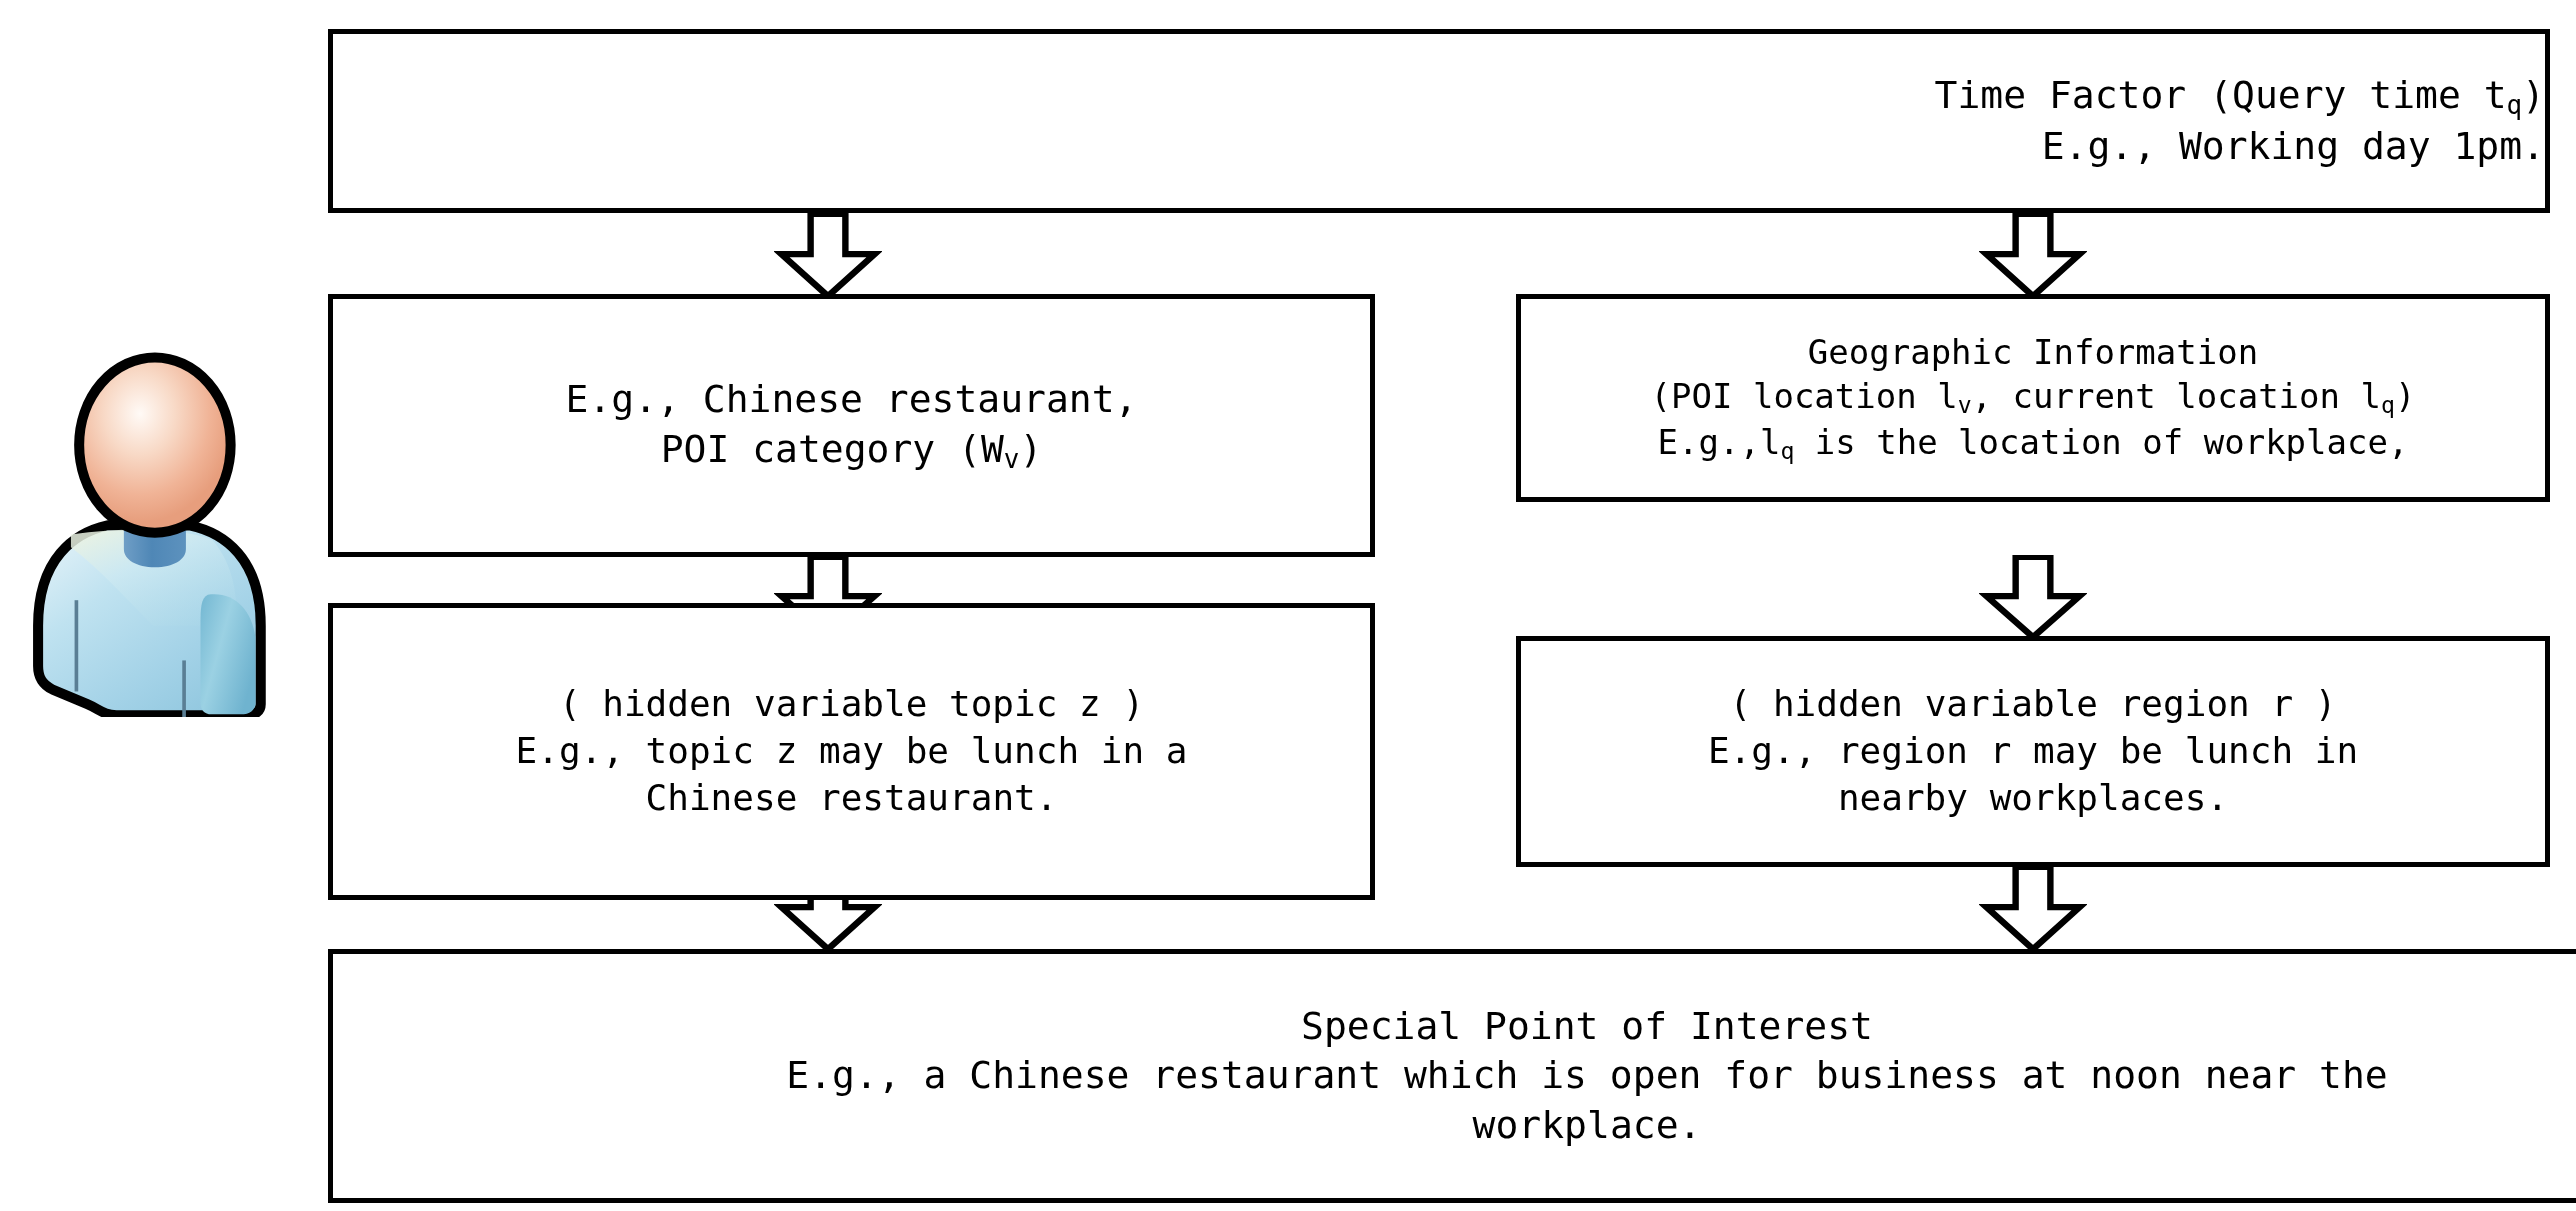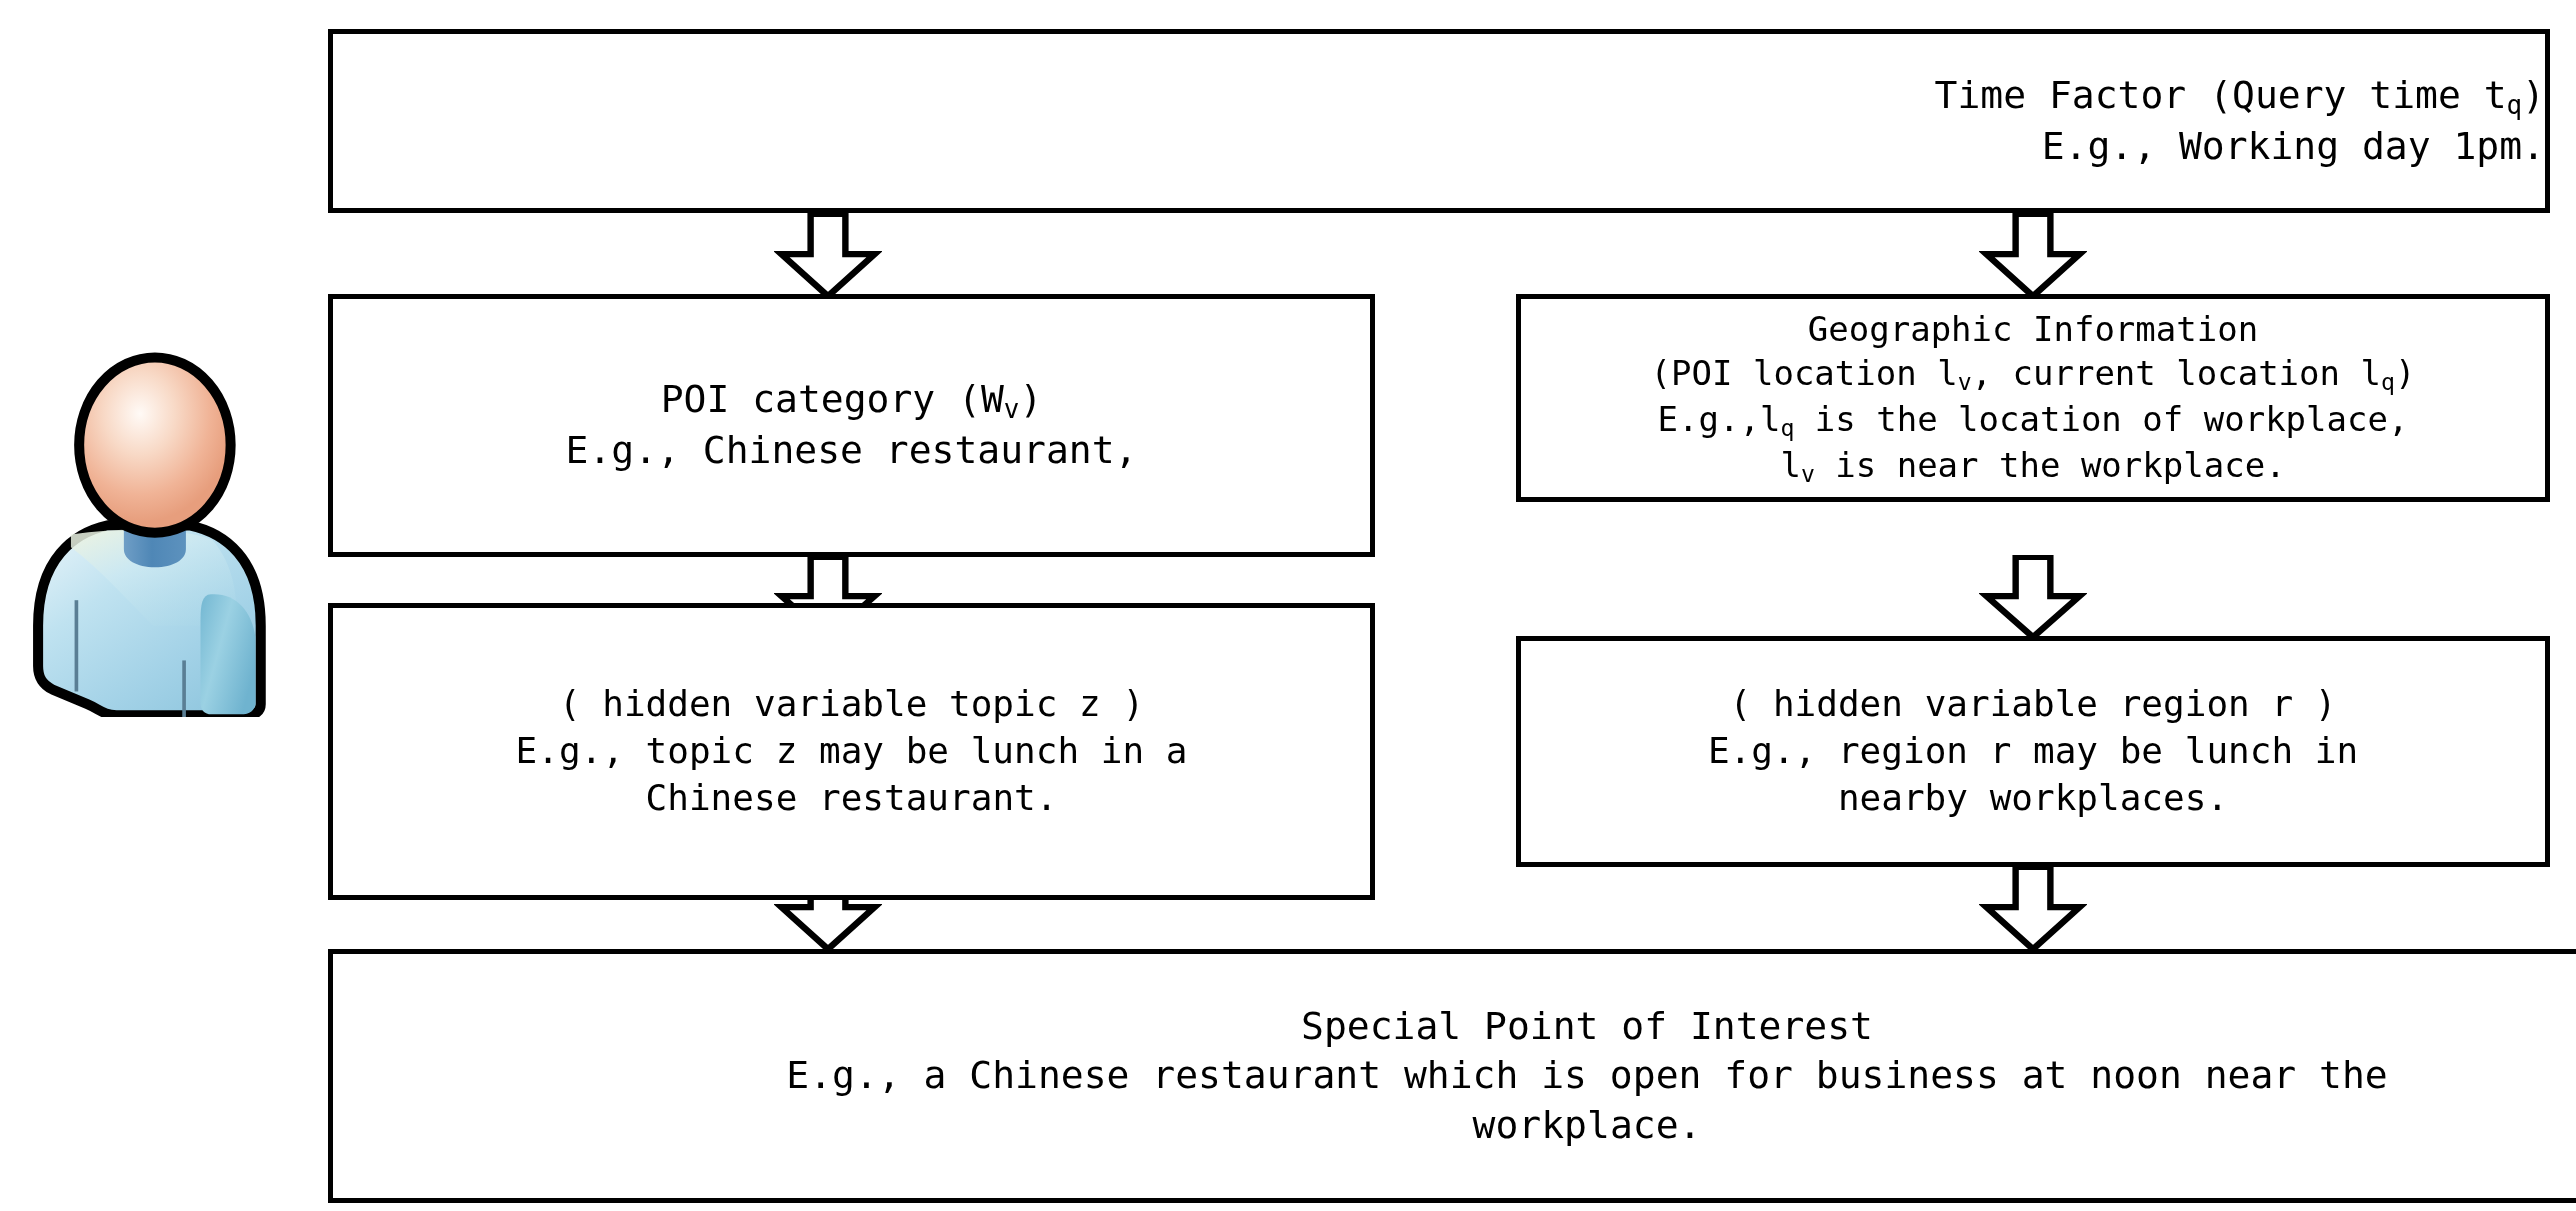--- a/index.html
+++ b/index.html
@@ -143,29 +143,28 @@
       <ellipse cx="152" cy="102" rx="83" ry="96" fill="url(#headGrad)" stroke="#000000" stroke-width="11"></ellipse>
     </svg>
   </div>
 
   <div class="node" id="node-time-factor">
     <span class="line fs-42"><span>Time Factor (Query time t</span><sub>q</sub><span>)</span></span>
     <span class="line fs-42">E.g., Working day 1pm.</span>
   </div>
 
   <div class="node" id="node-poi-category">
+    <span class="line fs-42">E.g., Chinese restaurant,</span>
     <span class="line fs-42"><span>POI category (W</span><sub>v</sub><span>)</span></span>
-    <span class="line fs-42">E.g., Chinese restaurant,</span>
   </div>
 
   <div class="node" id="node-geo-info">
     <span class="line fs-37">Geographic Information</span>
     <span class="line fs-37"><span>(POI location l</span><sub>v</sub><span>, current location l</span><sub>q</sub><span>)</span></span>
     <span class="line fs-37"><span>E.g.,l</span><sub>q</sub><span> is the location of workplace,</span></span>
-    <span class="line fs-37"><span>l</span><sub>v</sub><span> is near the workplace.</span></span>
   </div>
 
   <div class="node" id="node-topic-z">
     <span class="line fs-40">( hidden variable topic z )</span>
     <span class="line fs-40">E.g., topic z may be lunch in a</span>
     <span class="line fs-40">Chinese restaurant.</span>
   </div>
 
   <div class="node" id="node-region-r">
     <span class="line fs-40">( hidden variable region r )</span>

